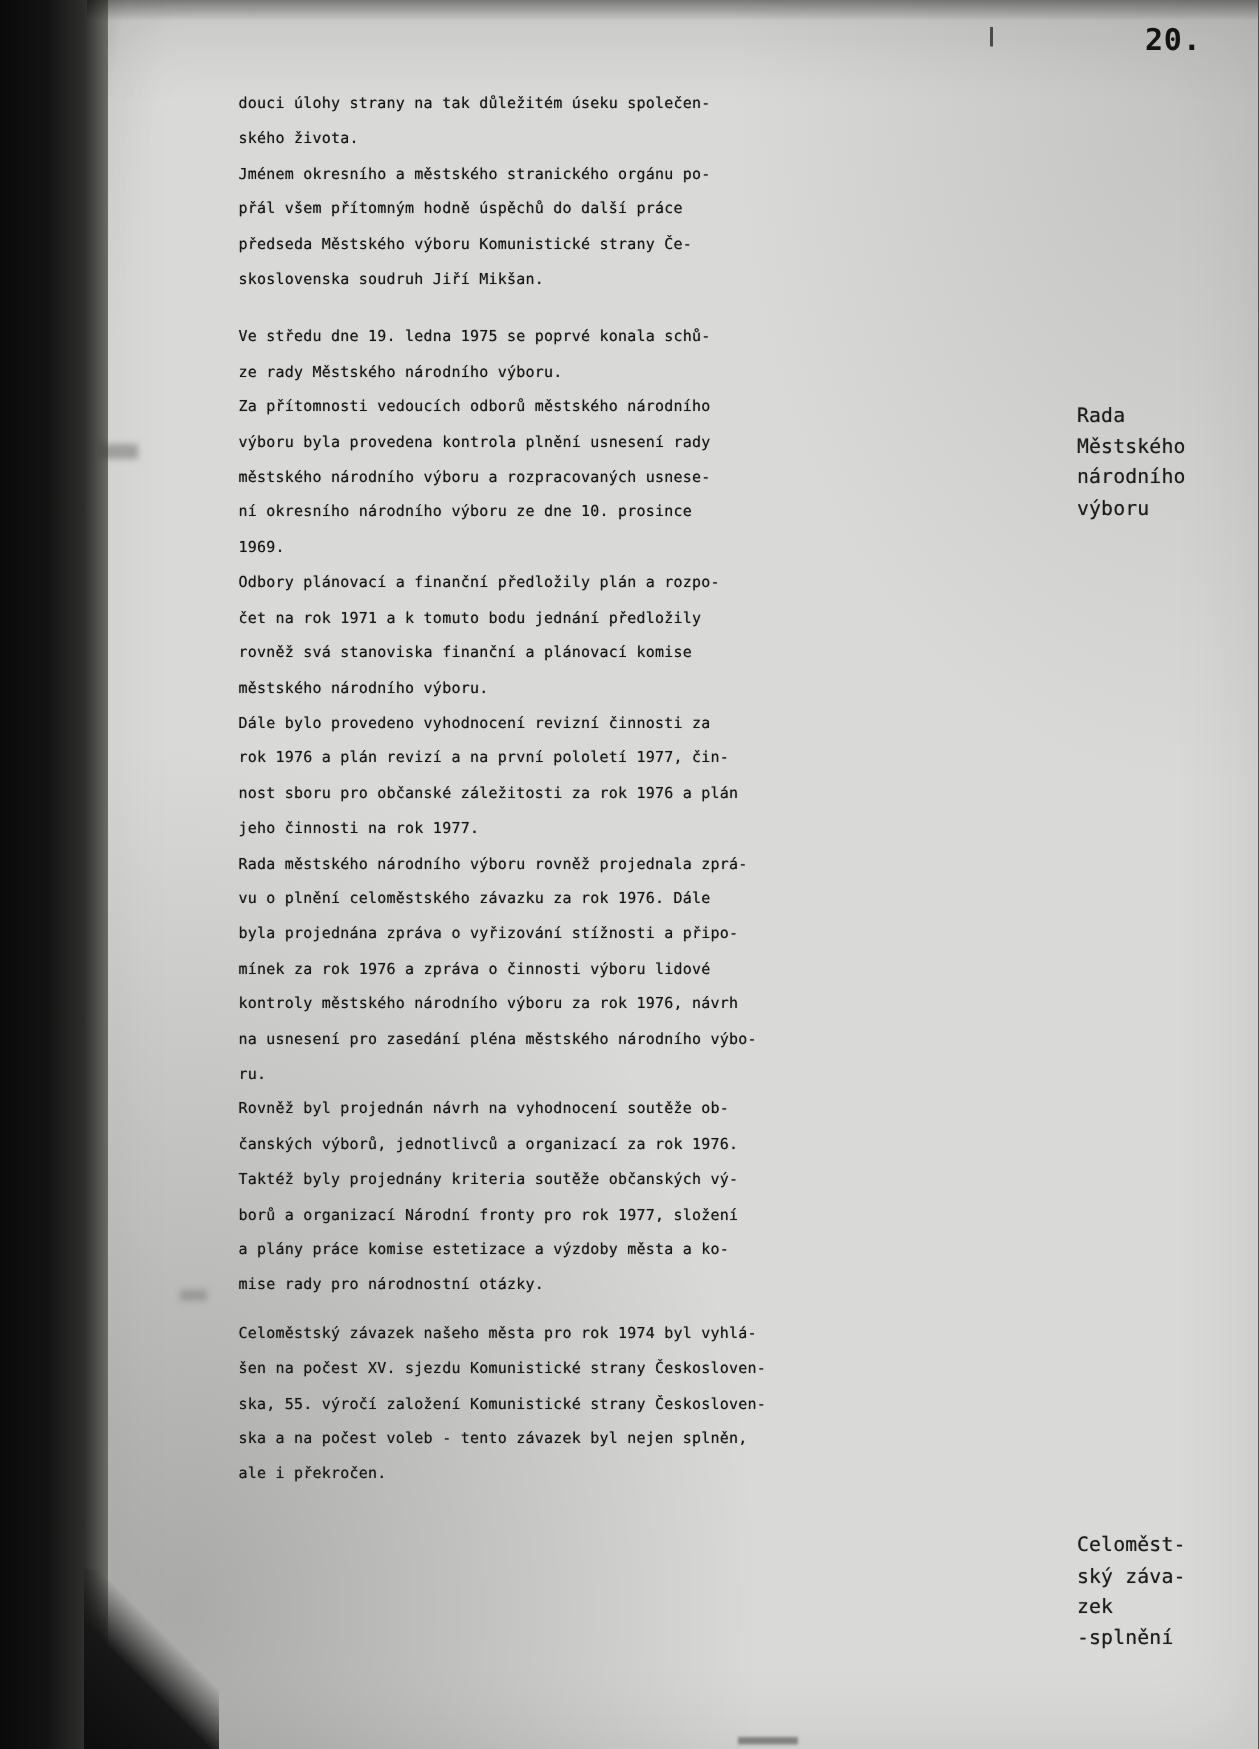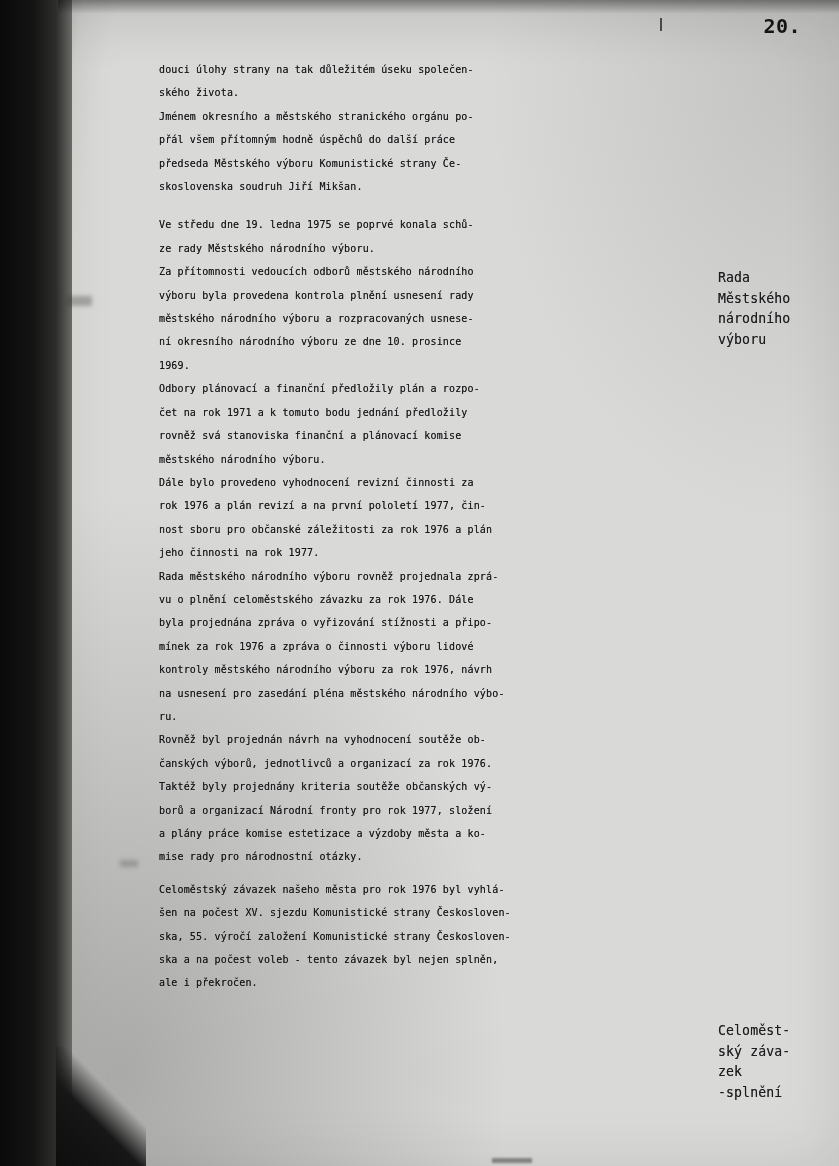--- a/index.html
+++ b/index.html
@@ -183,21 +183,21 @@
 kontroly městského národního výboru za rok 1976, návrh
 na usnesení pro zasedání pléna městského národního výbo-
 ru.</p>
       <p class="para">Rovněž byl projednán návrh na vyhodnocení soutěže ob-
 čanských výborů, jednotlivců a organizací za rok 1976.
 Taktéž byly projednány kriteria soutěže občanských vý-
 borů a organizací Národní fronty pro rok 1977, složení
 a plány práce komise estetizace a výzdoby města a ko-
 mise rady pro národnostní otázky.</p>
       <div class="gap-sm"></div>
-      <p class="para">Celoměstský závazek našeho města pro rok 1976 byl vyhlá-
+      <p class="para">Celoměstský závazek našeho města pro rok 1974 byl vyhlá-
 šen na počest XV. sjezdu Komunistické strany Českosloven-
 ska, 55. výročí založení Komunistické strany Českosloven-
 ska a na počest voleb - tento závazek byl nejen splněn,
 ale i překročen.</p>
     </div>
 
     <div class="margin-note note-1">Rada
 Městského
 národního
 výboru</div>

